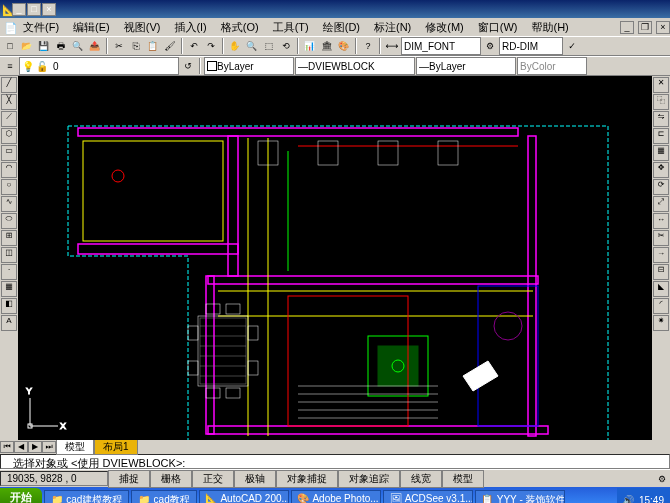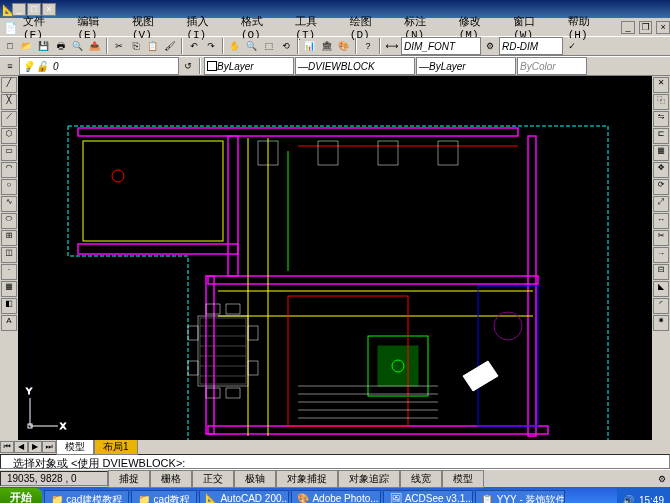--- a/index.html
+++ b/index.html
@@ -2,25 +2,25 @@
 <html><head>
 <meta charset="utf-8">
 <style>
 * { margin:0; padding:0; box-sizing:border-box; font-family:"SimSun","Arial",sans-serif; }
 body { background:#000; width:670px; height:503px; overflow:hidden; font-size:11px; }
 .titlebar { background:linear-gradient(#0a246a,#3a6ea5); color:#fff; height:18px; display:flex; align-items:center; padding:0 2px; }
 .titlebar .title { flex:1; font-size:11px; white-space:nowrap; overflow:hidden; }
 .winbtns { display:flex; gap:1px; }
 .winbtn { width:14px; height:13px; background:#d4d0c8; border:1px solid #808080; font-size:9px; text-align:center; line-height:11px; cursor:pointer; }
 .menubar { background:#d4d0c8; height:18px; display:flex; align-items:center; padding-left:4px; gap:4px; }
-.menuitem { padding:11px 5px; cursor:pointer;font-family:Liberation Mono, monospace; }
+.menuitem { padding:11px 5px; cursor:pointer; }
 .spacer { flex:1; }
 .toolbar { background:#d4d0c8; height:20px; display:flex; align-items:center; padding:1px 2px; gap:1px; border-top:1px solid #fff; border-bottom:1px solid #808080; }
 .tbtn { width:16px; height:16px; background:#d4d0c8; border:1px solid #d4d0c8; font-size:9px; text-align:center; line-height:14px; cursor:pointer; }
-.combo { height:16px; background:#fff; border:1px solid #808080; font-size:10px; padding:8px 2px; display:inline-flex; align-items:center;font-style:italic; }
+.combo { height:16px; background:#fff; border:1px solid #808080; font-size:10px; padding:8px 2px; display:inline-flex; align-items:center; }
 .sep { width:2px; height:16px; border-left:1px solid #808080; border-right:1px solid #fff; margin:0 2px; }
 .canvas-area { position:relative; background:#000; height:364px; display:flex; }
 .ltoolbar, .rtoolbar { width:18px; background:#d4d0c8; display:flex; flex-direction:column; gap:1px; padding:1px; }
 .vbtn { width:16px; height:16px; background:#d4d0c8; border:1px solid #808080; font-size:8px; text-align:center; }
 .drawing { flex:1; position:relative; background:#000; overflow:hidden; }
 .drawing svg { position:absolute; top:0; left:0; }
 .tabs { background:#d4d0c8; height:14px; display:flex; align-items:center; font-size:10px; }
 .tab { padding:0 8px; background:#eab308; border:1px solid #808080; cursor:pointer; }
 .tab.active { background:#fff; }
 .navbtn { width:14px; height:12px; background:#d4d0c8; border:1px solid #808080; font-size:8px; text-align:center; }

